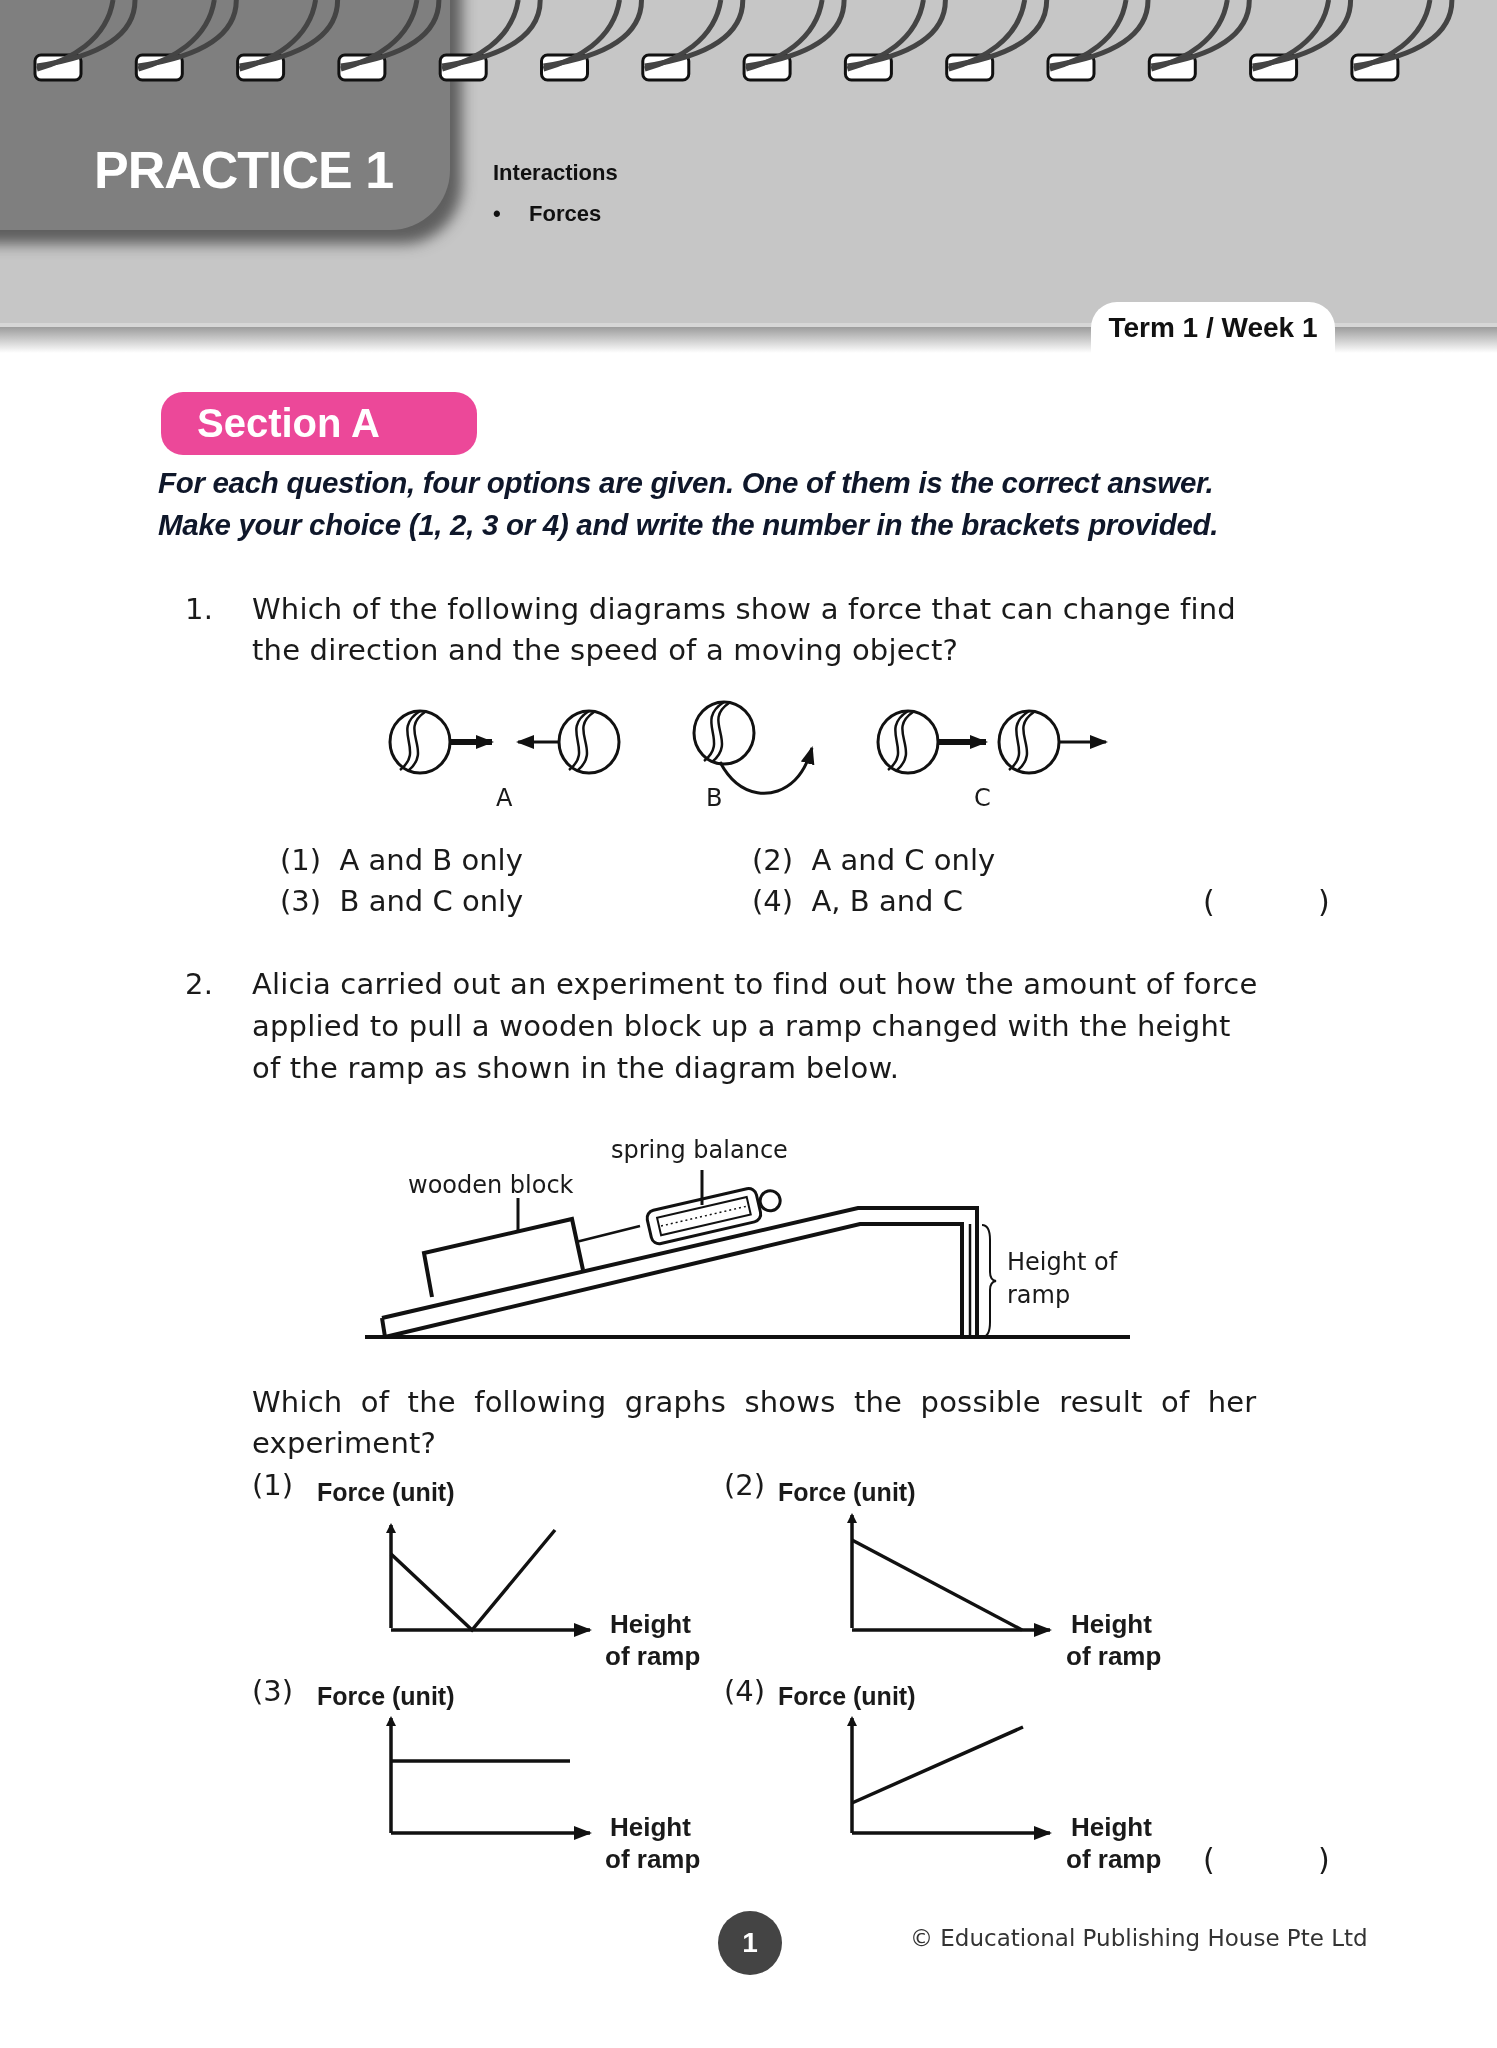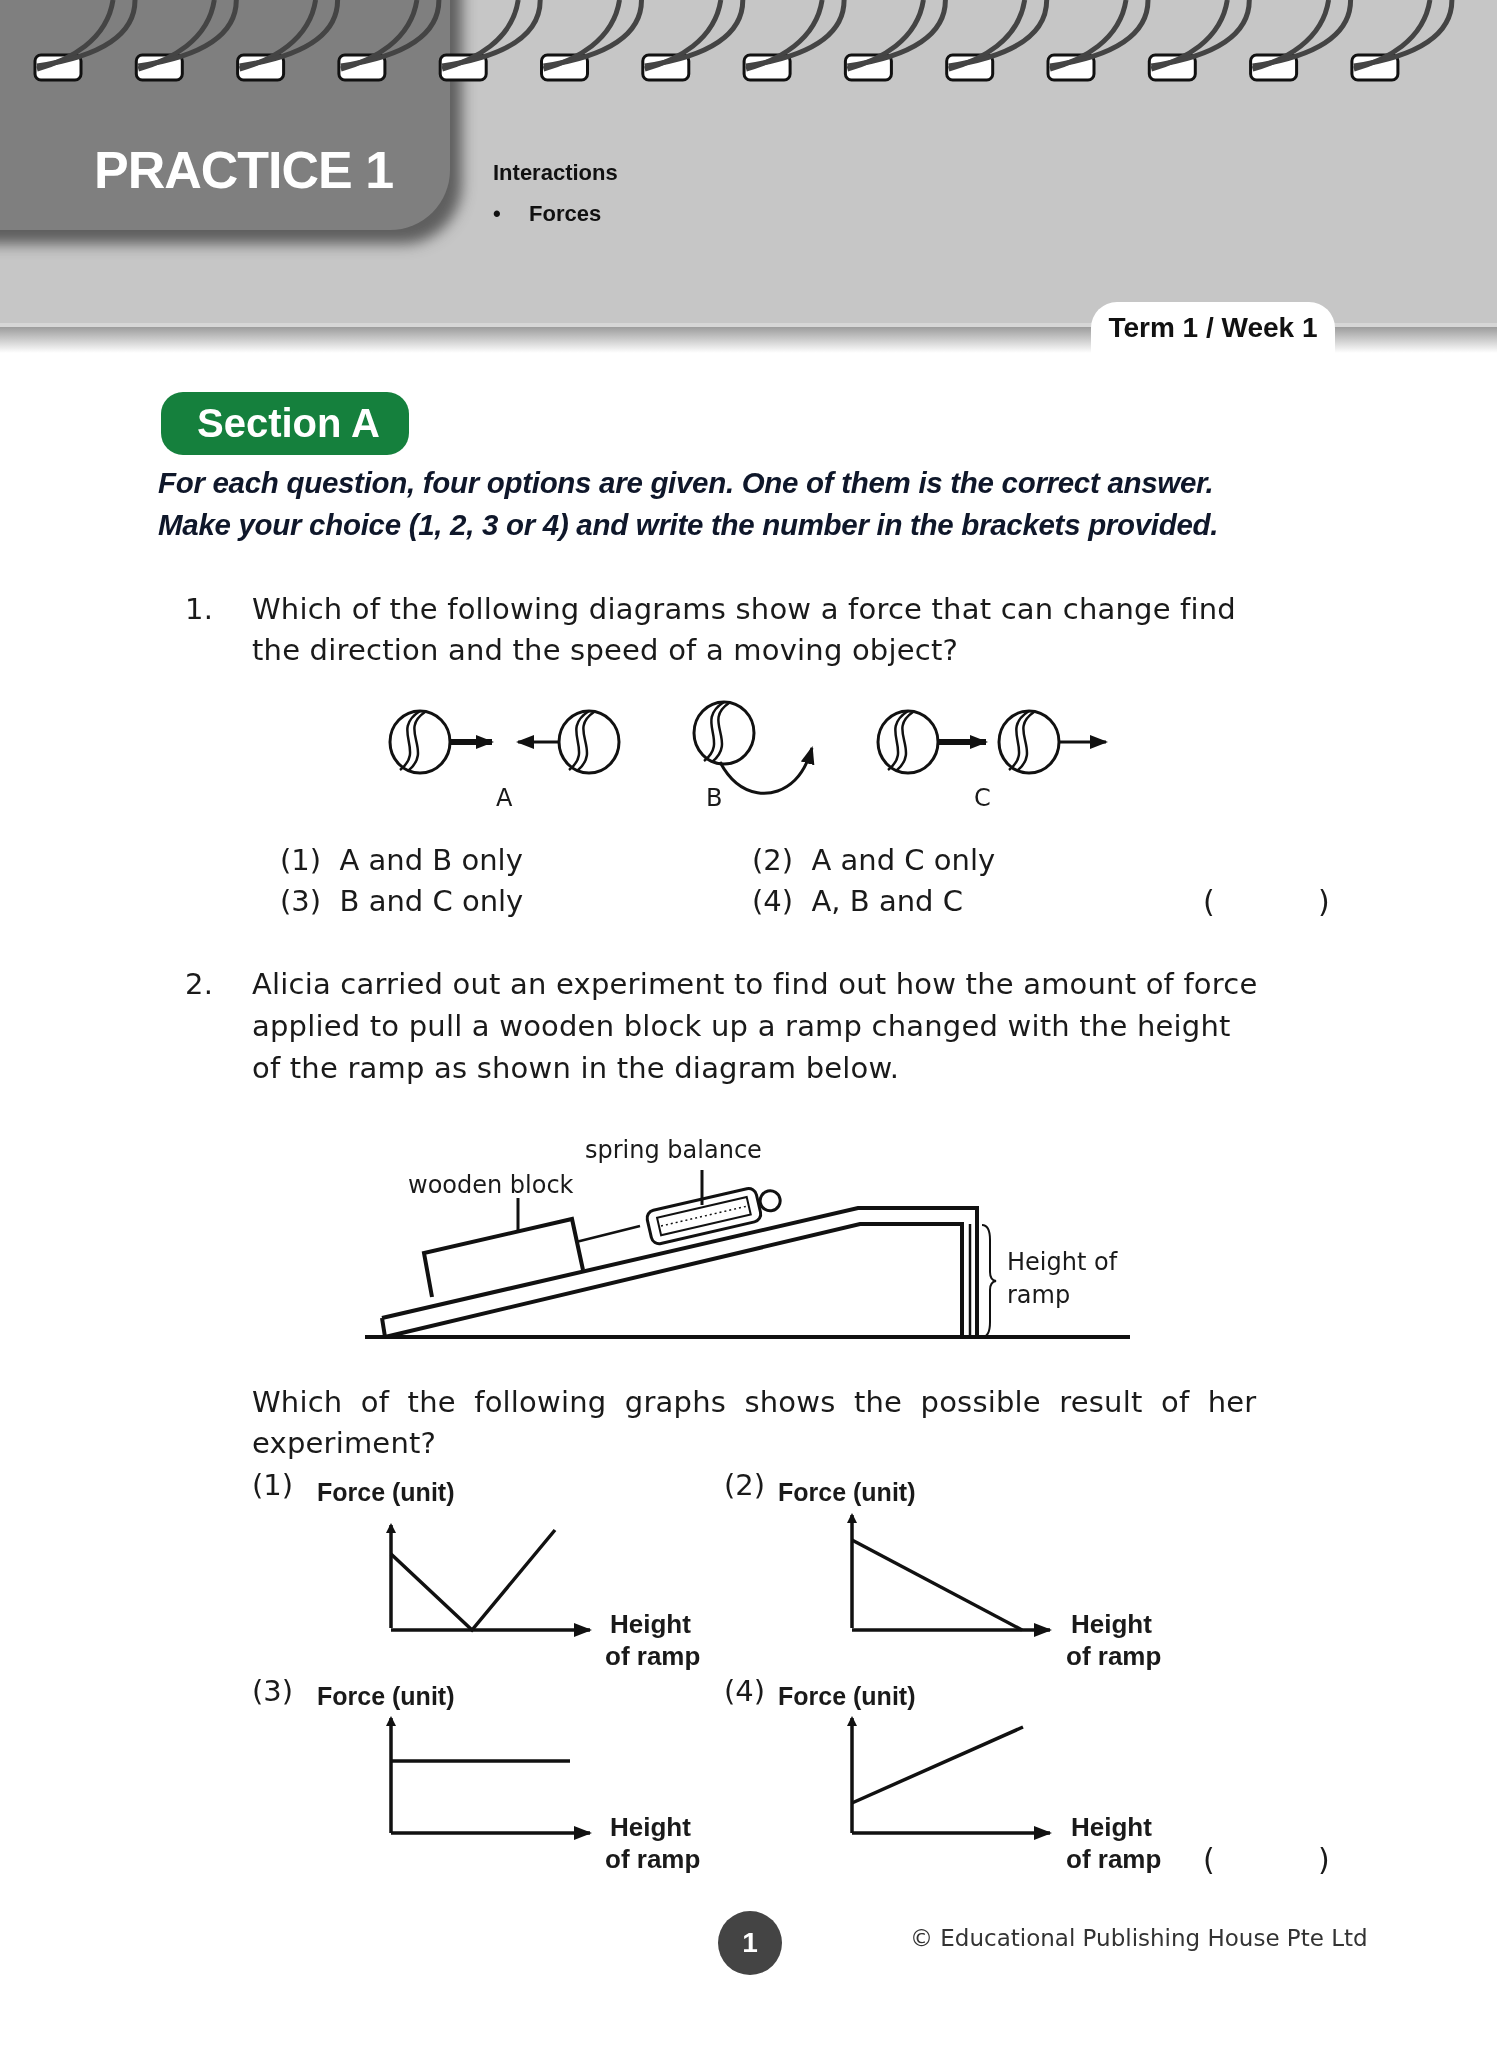--- a/index.html
+++ b/index.html
@@ -19,21 +19,21 @@
     font-weight:bold; font-size:52px; letter-spacing:-1px; }
   #topic { left:487px; top:152px; font-family:"Liberation Sans", sans-serif; font-weight:bold;
     font-size:22px; color:#111; line-height:41px;margin-left:6px; }
   #topic .bullet { display:inline-block; width:36px; }
   #term-badge { left:1091px; top:302px; width:244px; height:60px; background:#fff;
     border-radius:26px 26px 0 0; text-align:center; font-family:"Liberation Sans", sans-serif;
     font-weight:bold; font-size:28px; line-height:52px; color:#111; }
   #rings { left:0; top:0; }
 
   
-  #section-pill { left:161px; top:392px; width:248px; height:63px; background:#15803d;
+  #section-pill { left:161px; top:392px; width:316px; height:63px; background:#ec4899;
     border-radius:22px; color:#fff; font-family:"Liberation Sans", sans-serif; font-weight:bold;
     font-size:40px; line-height:63px; text-indent:36px; }
   .instructions { left:158px; font-family:"Liberation Sans", sans-serif; font-weight:bold;
     font-style:italic; font-size:29.5px; color:#0f172a; white-space:nowrap; letter-spacing:-0.3px; }
 
   .body-text { font-family:"DejaVu Sans", sans-serif; font-size:29px; color:#1a1a1a;
     white-space:nowrap; letter-spacing:0.2px; }
   .qnum { left:185px; }
   .qline { left:252px; }
   .opt { font-family:"DejaVu Sans", sans-serif; font-size:29px; white-space:nowrap;margin-left:28px; }
@@ -250,21 +250,21 @@
 <div class="abs opt" style="left:724px;top:884px"><span>(4)</span>&nbsp;&nbsp;<span>A, B and C</span></div>
 <div class="abs bracket" style="left:1203px;top:884px">(</div>
 <div class="abs" style="left:1222px;top:884px;width:92px;height:36px"></div>
 <div class="abs bracket" style="left:1318px;top:884px">)</div>
 
 <div class="abs body-text qnum" style="top:967px">2.</div>
 <div class="abs body-text qline" style="top:967px">Alicia carried out an experiment to find out how the amount of force</div>
 <div class="abs body-text qline" style="top:1009px">applied to pull a wooden block up a ramp changed with the height</div>
 <div class="abs body-text qline" style="top:1051px">of the ramp as shown in the diagram below.</div>
 
-<div class="abs diag-label" style="left:585px;top:1136px">spring balance</div>
+<div class="abs diag-label" style="left:611px;top:1136px">spring balance</div>
 <div class="abs diag-label" style="left:408px;top:1171px">wooden block</div>
 <div class="abs diag-label" style="left:1007px;top:1248px">Height of</div>
 <div class="abs diag-label" style="left:1007px;top:1281px">ramp</div>
 
 <div class="abs body-text qline" style="top:1385px;word-spacing:9px">Which of the following graphs shows the possible result of her</div>
 <div class="abs body-text qline" style="top:1426px">experiment?</div>
 
 <div class="abs graph-num" style="left:252px;top:1468px">(1)</div>
 <div class="abs graph-label" style="left:317px;top:1478px">Force (unit)</div>
 <div class="abs graph-x" style="left:602px;top:1608px">

